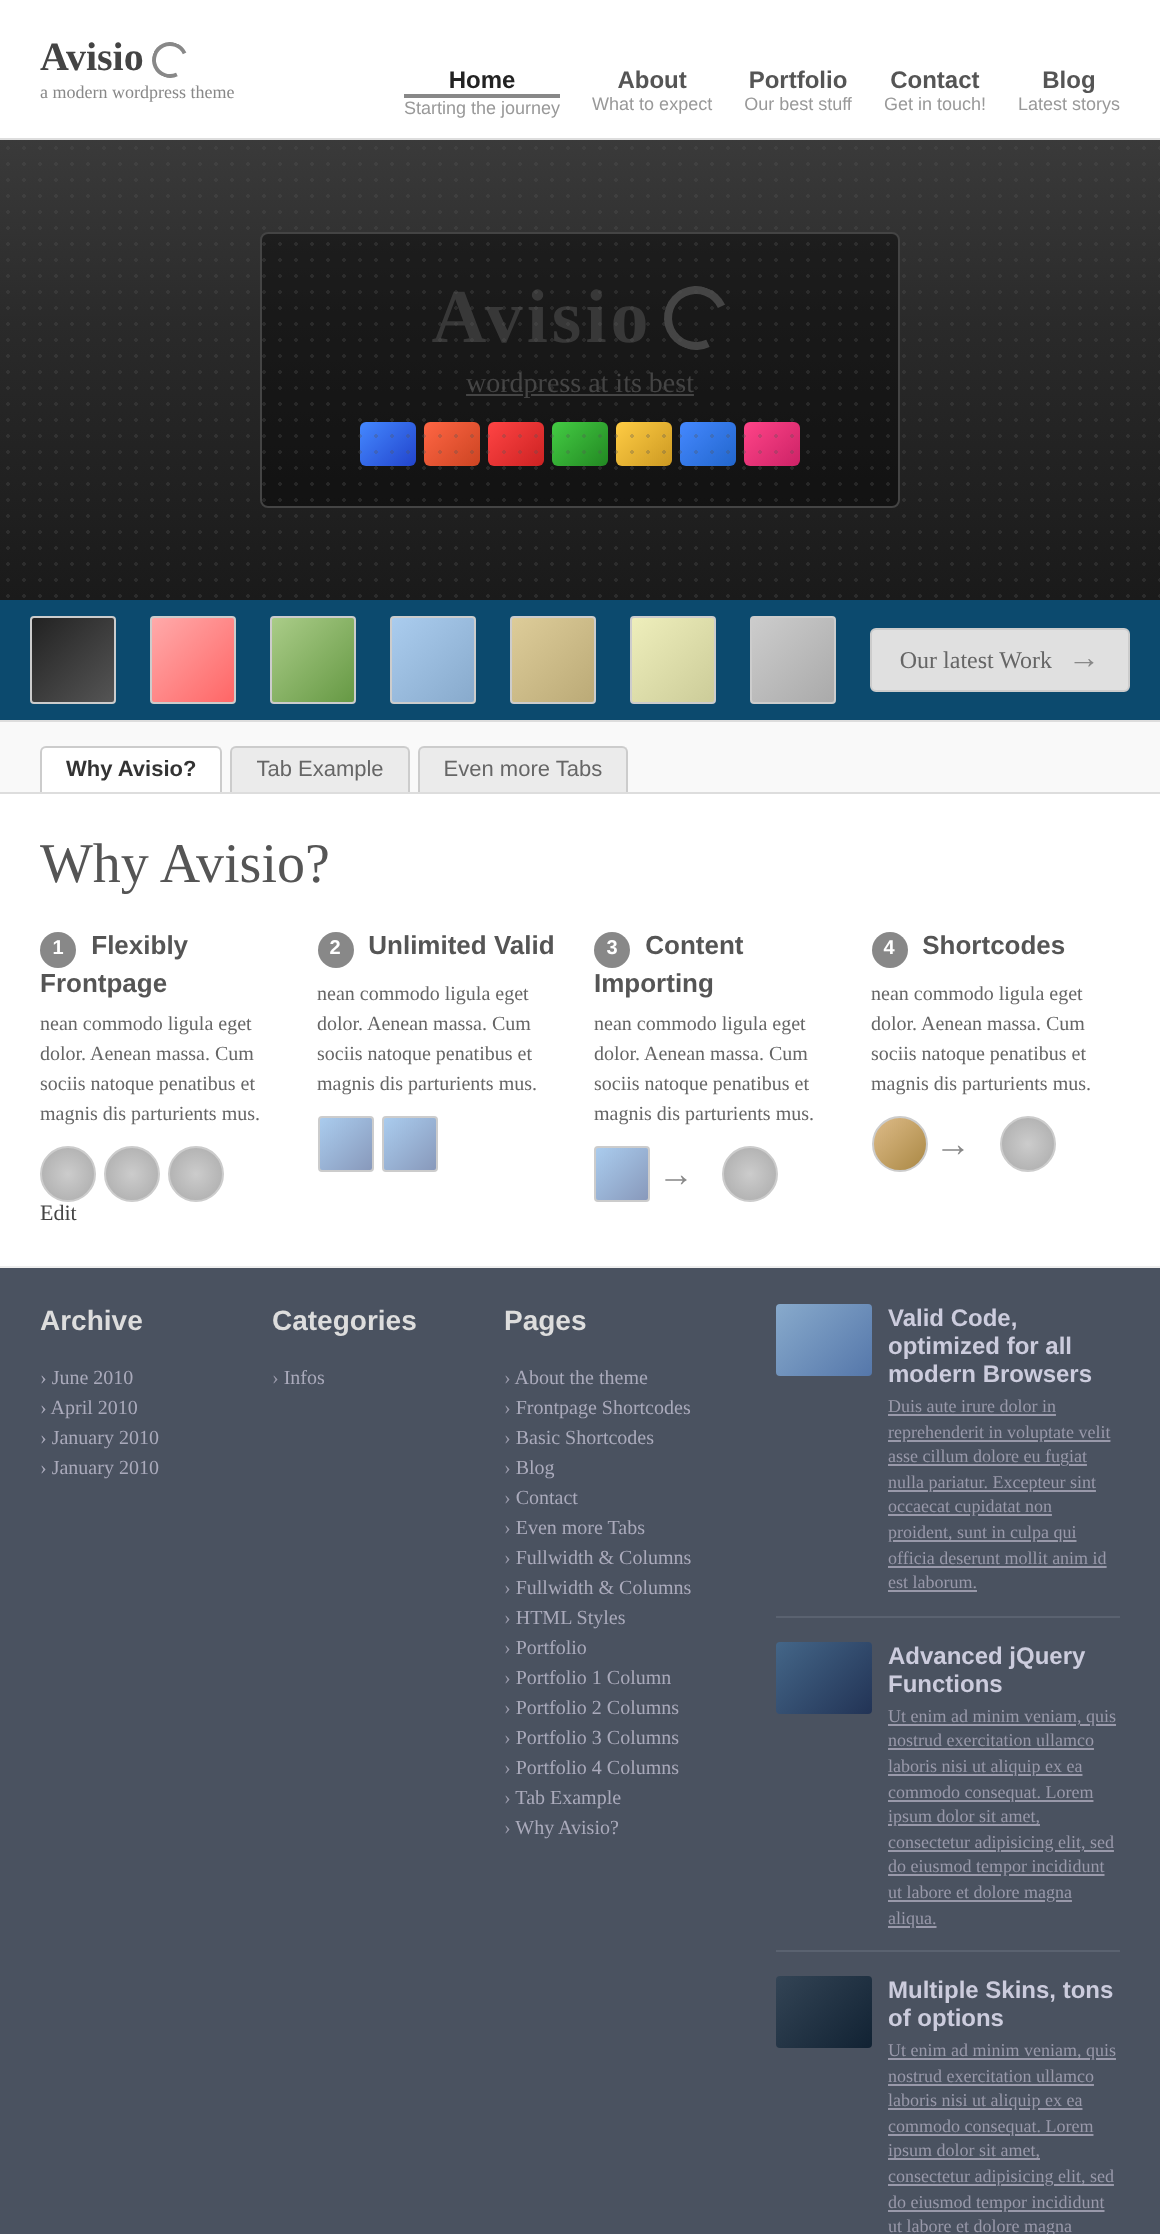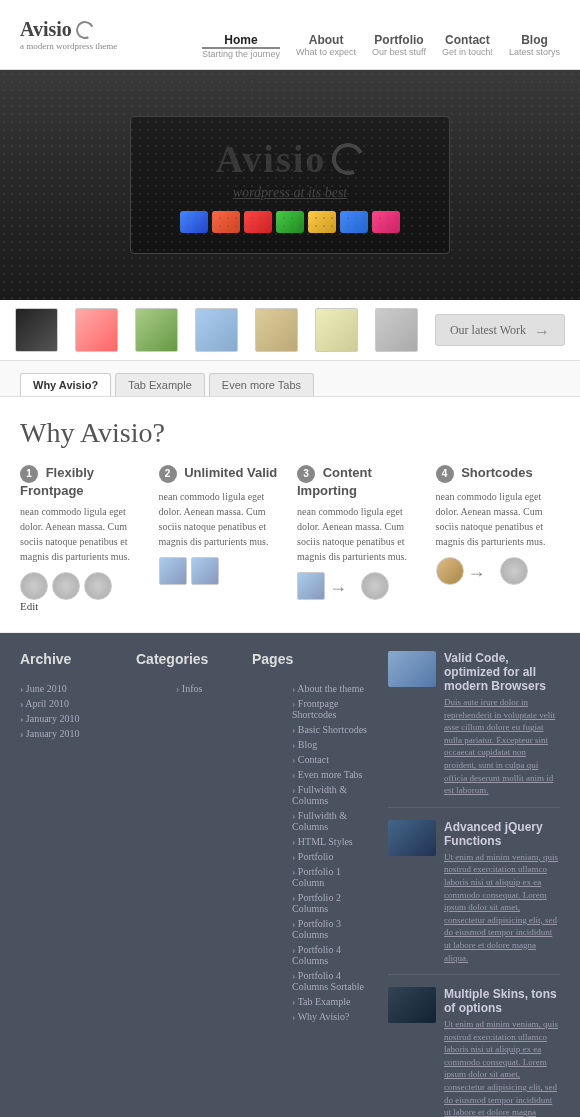--- a/index.html
+++ b/index.html
@@ -15,34 +15,34 @@
     .nav-item { text-align: center; cursor: pointer; margin-top: 23px; }
     .nav-item .nav-label { font-size: 12px; font-weight: bold; color: #555; font-family: Arial, sans-serif; }
     .nav-item .nav-sub { font-size: 9px; color: #999; font-family: Arial, sans-serif; }
     .nav-item.active .nav-label { color: #222; border-bottom: 2px solid #888; }
 
     
     #hero { background: linear-gradient(180deg, #3a3a3a 0%, #2a2a2a 40%, #1a1a1a 100%); height: 230px; display: flex; align-items: center; justify-content: center; position: relative; overflow: hidden; }
     #hero-inner { background: rgba(0,0,0,0.4); border: 1px solid #444; border-radius: 4px; padding: 20px 40px; text-align: center; width: 320px; }
     #hero-logo-text { font-size: 38px; color: rgba(60,60,60,0.9); font-weight: bold; letter-spacing: 2px; display: flex; align-items: center; justify-content: center; gap: 6px; }
     #hero-logo-icon { width: 32px; height: 32px; border: 4px solid rgba(80,80,80,0.8); border-radius: 50%; border-right-color: transparent; display: inline-block; transform: rotate(20deg); }
-    #hero-subtitle { font-size: 14px; color: rgba(80,80,80,0.8); margin-top: 4px; text-decoration: underline; font-style: italic; }
+    #hero-subtitle { font-size: 14px; color: rgba(80,80,80,0.8); margin-top: 4px; text-decoration: underline; }
     #hero-icons { margin-top: 10px; display: flex; justify-content: center; gap: 4px; }
     .hero-icon-item { width: 28px; height: 22px; border-radius: 3px; overflow: hidden; }
     .hero-icon-0 { background: linear-gradient(135deg, #4488ff, #2244cc); }
     .hero-icon-1 { background: linear-gradient(135deg, #ff6644, #cc4422); }
     .hero-icon-2 { background: linear-gradient(135deg, #ff4444, #cc2222); }
     .hero-icon-3 { background: linear-gradient(135deg, #44cc44, #228822); }
     .hero-icon-4 { background: linear-gradient(135deg, #ffcc44, #cc9922); }
     .hero-icon-5 { background: linear-gradient(135deg, #4488ff, #2266cc); }
     .hero-icon-6 { background: linear-gradient(135deg, #ff4488, #cc2266); }
     #hero-bg-dots { position: absolute; top: 0; left: 0; width: 100%; height: 100%; background-image: radial-gradient(circle, #555 1px, transparent 1px); background-size: 8px 8px; opacity: 0.3; pointer-events: none; }
 
     
-    #portfolio-strip { background: #ffffff; border-bottom: 1px solid #ddd; padding: 8px 15px; display: flex; align-items: center; gap: 17px; }
+    #portfolio-strip { background: #0c4a6e; border-bottom: 1px solid #ddd; padding: 8px 15px; display: flex; align-items: center; gap: 17px; }
     .port-thumb { width: 62px; height: 44px; border: 1px solid #ccc; border-radius: 2px; overflow: hidden; cursor: pointer; }
     .port-thumb-0 { background: linear-gradient(135deg, #222, #555); }
     .port-thumb-1 { background: linear-gradient(135deg, #ffaaaa, #ff6666); }
     .port-thumb-2 { background: linear-gradient(135deg, #aacc88, #669944); }
     .port-thumb-3 { background: linear-gradient(135deg, #aaccee, #88aacc); }
     .port-thumb-4 { background: linear-gradient(135deg, #ddcc99, #bbaa77); }
     .port-thumb-5 { background: linear-gradient(135deg, #eeeebb, #cccc99); }
     .port-thumb-6 { background: linear-gradient(135deg, #cccccc, #aaaaaa); }
     #latest-work-btn { margin-left: auto; background: #e0e0e0; border: 1px solid #ccc; border-radius: 3px; padding: 6px 14px; font-size: 12px; color: #666; cursor: pointer; display: flex; align-items: center; gap: 8px; white-space: nowrap; }
     #latest-work-arrow { font-size: 16px; color: #888; }
@@ -64,21 +64,21 @@
     .ficon { width: 28px; height: 28px; border-radius: 50%; border: 1px solid #ccc; background: #eee; }
     .ficon-gear { background: radial-gradient(circle, #ccc, #aaa); }
     .ficon-screen { background: linear-gradient(135deg, #aaccee, #8899bb); border-radius: 2px; }
     .ficon-arrow { background: none; border: none; color: #888; font-size: 18px; line-height: 28px; }
     .ficon-pen { background: linear-gradient(135deg, #ddbb88, #aa8844); }
 
     
     #footer { background: #4a5260; padding: 18px 20px 10px; }
     #footer-top { display: grid; grid-template-columns: 100px 100px 120px 1fr; gap: 16px; color: #ccc; }
     .footer-col-title { font-size: 14px; font-weight: bold; color: #ddd; margin-bottom: 16px; font-family: Arial, sans-serif; }
-    .footer-link { font-size: 10px; color: #aab; margin-bottom: 4px; cursor: pointer; display: block; margin-left: 40px; }
+    .footer-link { font-size: 10px; color: #aab; margin-bottom: 4px; cursor: pointer; display: block; }
     .footer-link:before { content: '› '; color: #99a; }
     #latest-news-col { }
     .news-item { margin-bottom: 12px; padding-bottom: 10px; border-bottom: 1px solid #5a6270; display: flex; gap: 8px; }
     .news-item:last-child { border-bottom: none; }
     .news-thumb { width: 48px; height: 36px; border-radius: 2px; flex-shrink: 0; }
     .news-thumb-0 { background: linear-gradient(135deg, #88aacc, #5577aa); }
     .news-thumb-1 { background: linear-gradient(135deg, #446688, #223355); }
     .news-thumb-2 { background: linear-gradient(135deg, #334455, #112233); }
     .news-title { font-size: 12px; color: #ccd; font-weight: bold; margin-bottom: 3px; font-family: Arial, sans-serif; }
     .news-text { font-size: 9px; color: #99a; line-height: 1.4; text-decoration: underline; }
@@ -246,21 +246,20 @@
       <span class="footer-link">Contact</span>
       <span class="footer-link">Even more Tabs</span>
       <span class="footer-link">Fullwidth &amp; Columns</span>
       <span class="footer-link">Fullwidth &amp; Columns</span>
       <span class="footer-link">HTML Styles</span>
       <span class="footer-link">Portfolio</span>
       <span class="footer-link">Portfolio 1 Column</span>
       <span class="footer-link">Portfolio 2 Columns</span>
       <span class="footer-link">Portfolio 3 Columns</span>
       <span class="footer-link">Portfolio 4 Columns</span>
-      <span class="footer-link">Portfolio 4 Columns Sortable</span>
       <span class="footer-link">Tab Example</span>
       <span class="footer-link">Why Avisio?</span>
     </div>
 
     <div id="latest-news-col">
 
       <div class="news-item">
         <div class="news-thumb news-thumb-0"></div>
         <div>
           <div class="news-title">Valid Code, optimized for all modern Browsers</div>

